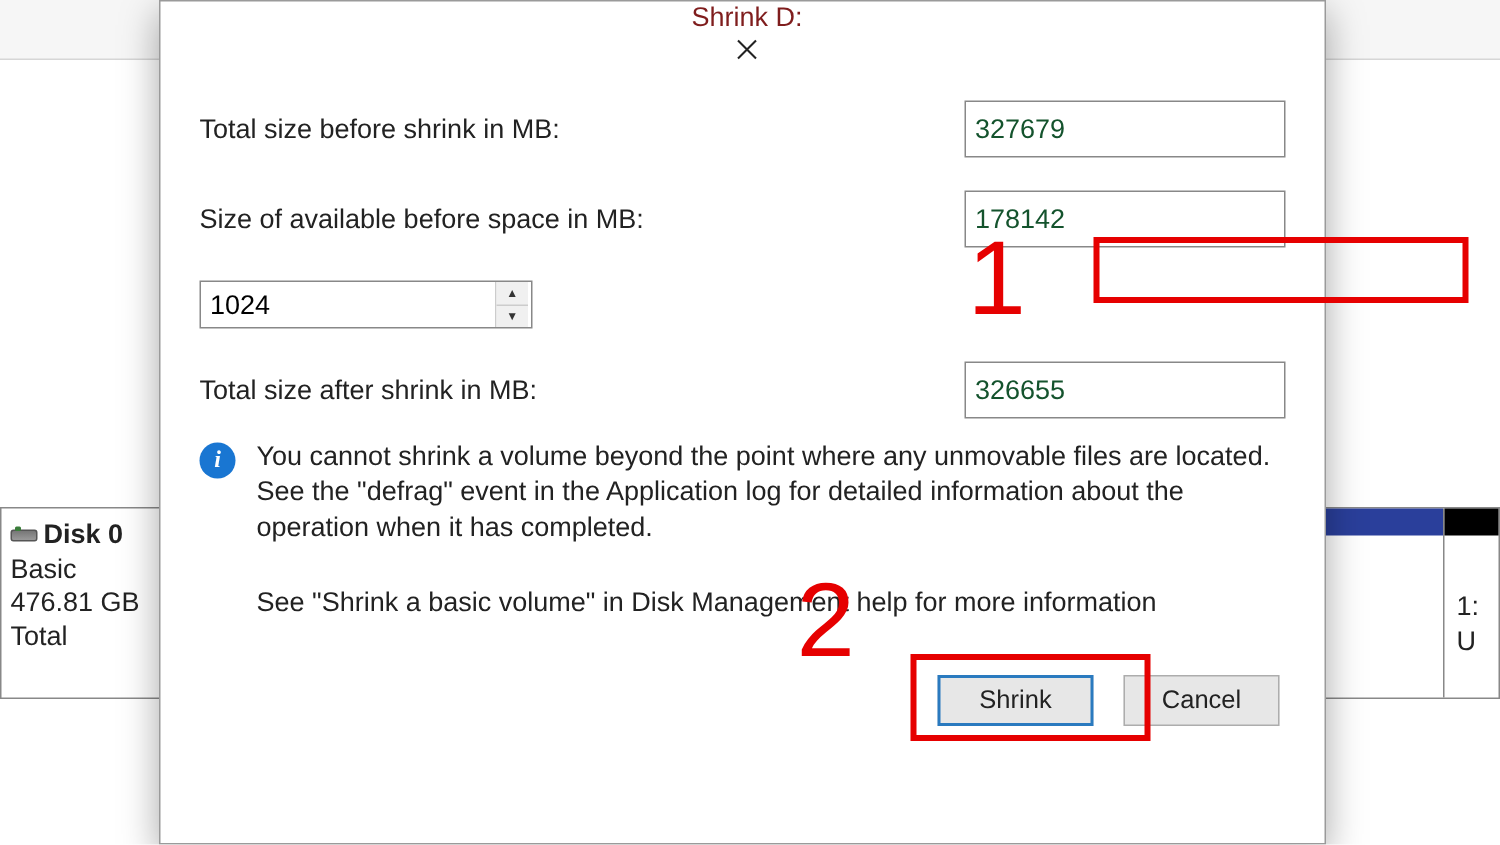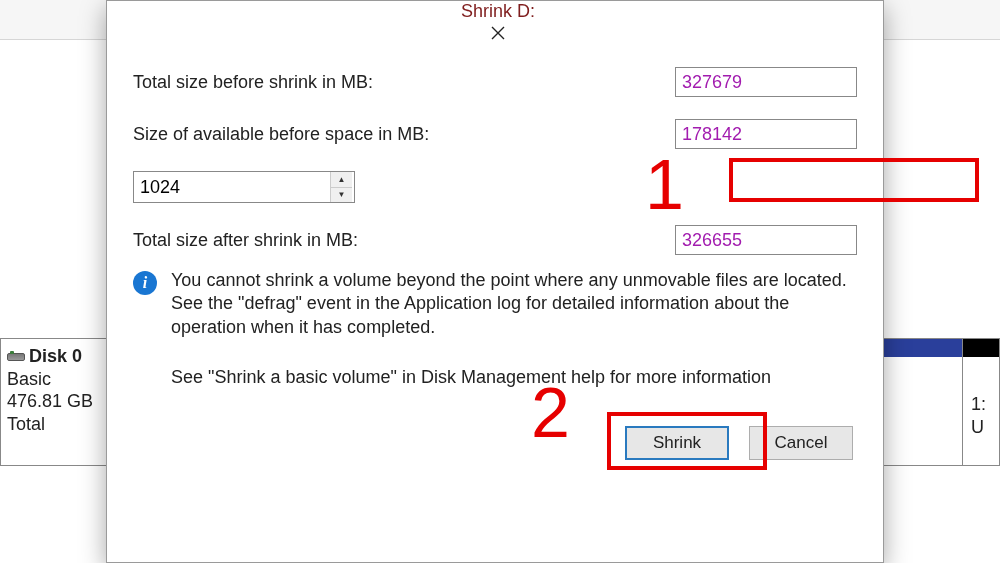--- a/index.html
+++ b/index.html
@@ -114,29 +114,29 @@
   }
   .row {
     display: flex;
     align-items: center;
     margin-bottom: 22px;
     position: relative;
     justify-content: space-between;
   }
   .row .label { width: 500px; }
   .row .field {
-    width: 182px;
+    width: 214px;
     height: 30px;
     border: 1px solid #888;
-    padding: 2px 6px;
-    background: #fff;
-    display: flex;
-    align-items: center;
-    font-size: 18px;
-    color: #a21caf;
+    padding: 18px 6px;
+    background: #fff;
+    display: flex;
+    align-items: center;
+    font-size: 18px;
+    color: #14532d;
   }
   .spin {
     position: relative;
     width: 222px;
     height: 32px;
     border: 1px solid #888;
     background: #fff;
     display: flex;
     align-items: center;
   }

